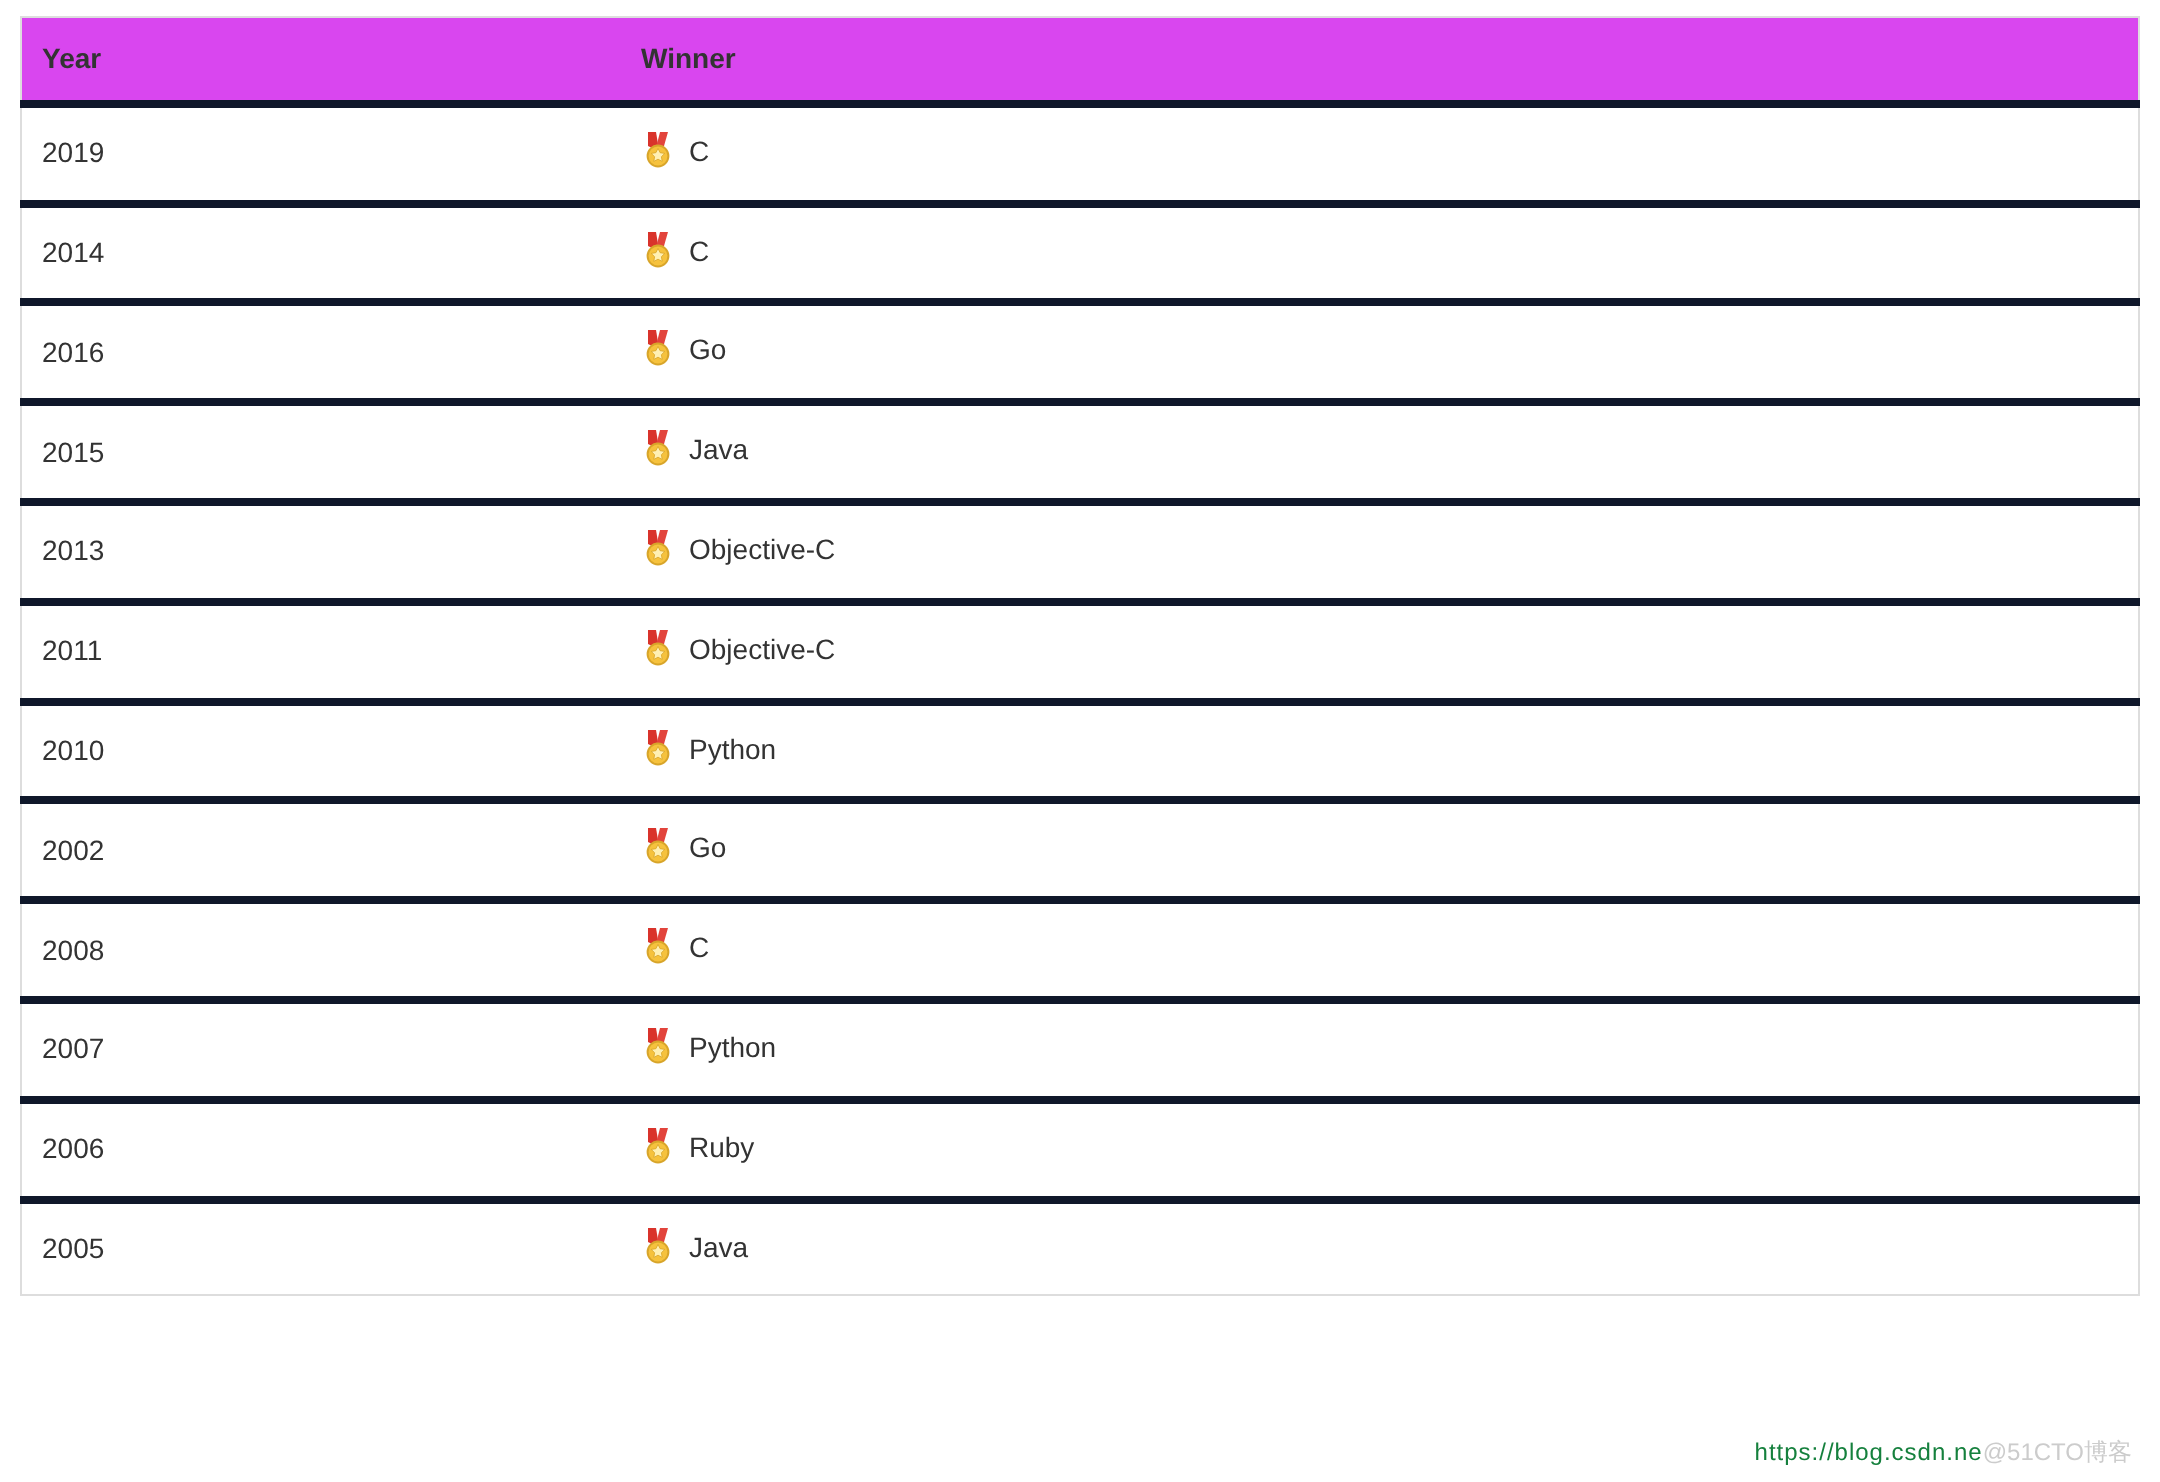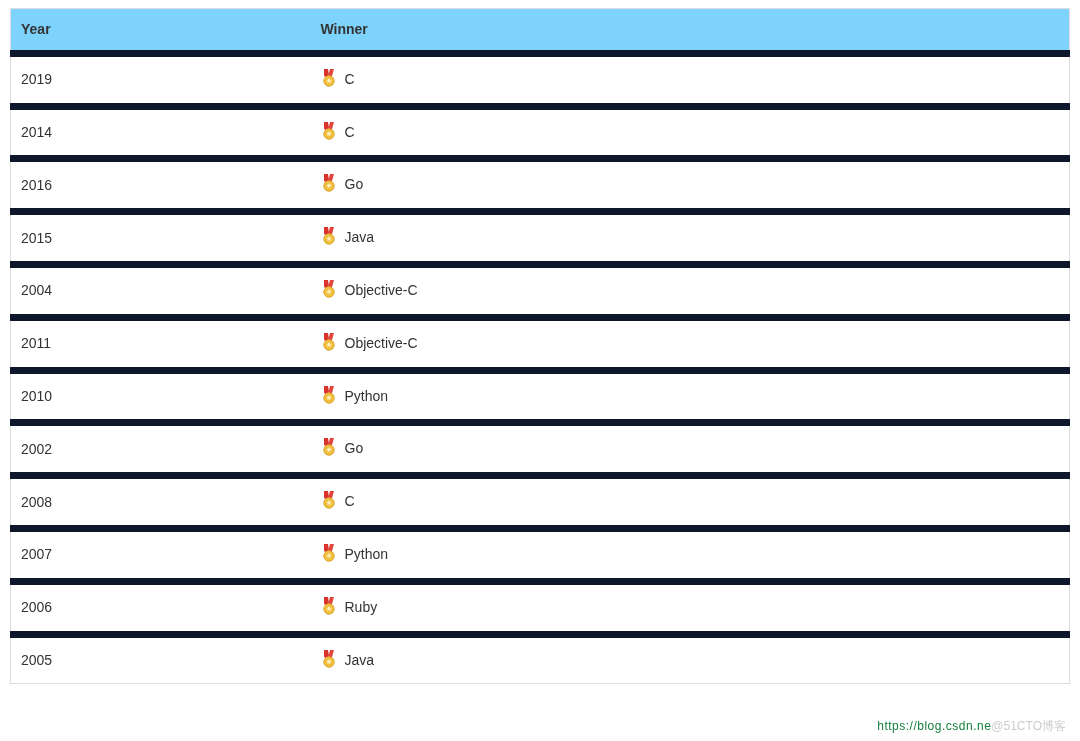--- a/index.html
+++ b/index.html
@@ -19,27 +19,27 @@
   }
   table.data {
     width: 100%;
     border-collapse: collapse;
     table-layout: fixed;
     border: 1px solid #dddddd;
   }
   table.data th, table.data td {
     text-align: left;
     padding: 12px 10px;
-    border-top: 7px solid #0f172a;
+    border-top: 4px solid #0f172a;
     font-size: 14px;
     line-height: 1.2;
     vertical-align: middle;
   }
   table.data th {
-    background: #7dd3fc;
+    background: #d946ef;
     font-weight: 700;
     color: #333333;
     border-top: none;
   }
   col.col-year   { width: 300px; }
   col.col-winner { width: auto; }
   .medal {
     display: inline-block;
     vertical-align: middle;
     margin-right: 8px;
@@ -101,21 +101,21 @@
         <tr>
           <td>2015</td>
           <td><span class="medal"><svg width="16" height="18" viewBox="0 0 16 18">
                 <path d="M3 0h4l1 6-3 2-2-1z" fill="#d9332b"></path>
                 <path d="M9 0h4l-2 7-3 2-1-1z" fill="#e2443c"></path>
                 <circle cx="8" cy="12" r="5.2" fill="#f6c23d" stroke="#d8a52a" stroke-width="1"></circle>
                 <path d="M8 8.2l1.05 2.15 2.35.34-1.7 1.66.4 2.35L8 13.6l-2.1 1.1.4-2.35-1.7-1.66 2.35-.34z" fill="#fff0b3" stroke="#d8a52a" stroke-width="0.4"></path>
               </svg></span><span>Java</span></td>
         </tr>
         <tr>
-          <td>2004</td>
+          <td>2013</td>
           <td><span class="medal"><svg width="16" height="18" viewBox="0 0 16 18">
                 <path d="M3 0h4l1 6-3 2-2-1z" fill="#d9332b"></path>
                 <path d="M9 0h4l-2 7-3 2-1-1z" fill="#e2443c"></path>
                 <circle cx="8" cy="12" r="5.2" fill="#f6c23d" stroke="#d8a52a" stroke-width="1"></circle>
                 <path d="M8 8.2l1.05 2.15 2.35.34-1.7 1.66.4 2.35L8 13.6l-2.1 1.1.4-2.35-1.7-1.66 2.35-.34z" fill="#fff0b3" stroke="#d8a52a" stroke-width="0.4"></path>
               </svg></span><span>Objective-C</span></td>
         </tr>
         <tr>
           <td>2011</td>
           <td><span class="medal"><svg width="16" height="18" viewBox="0 0 16 18">

